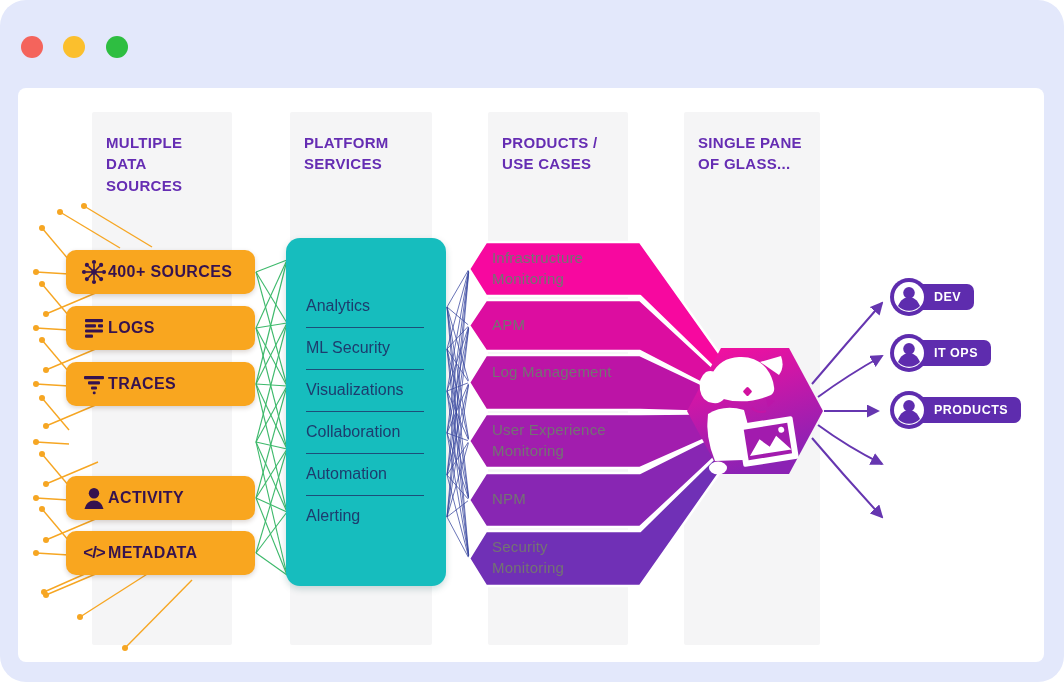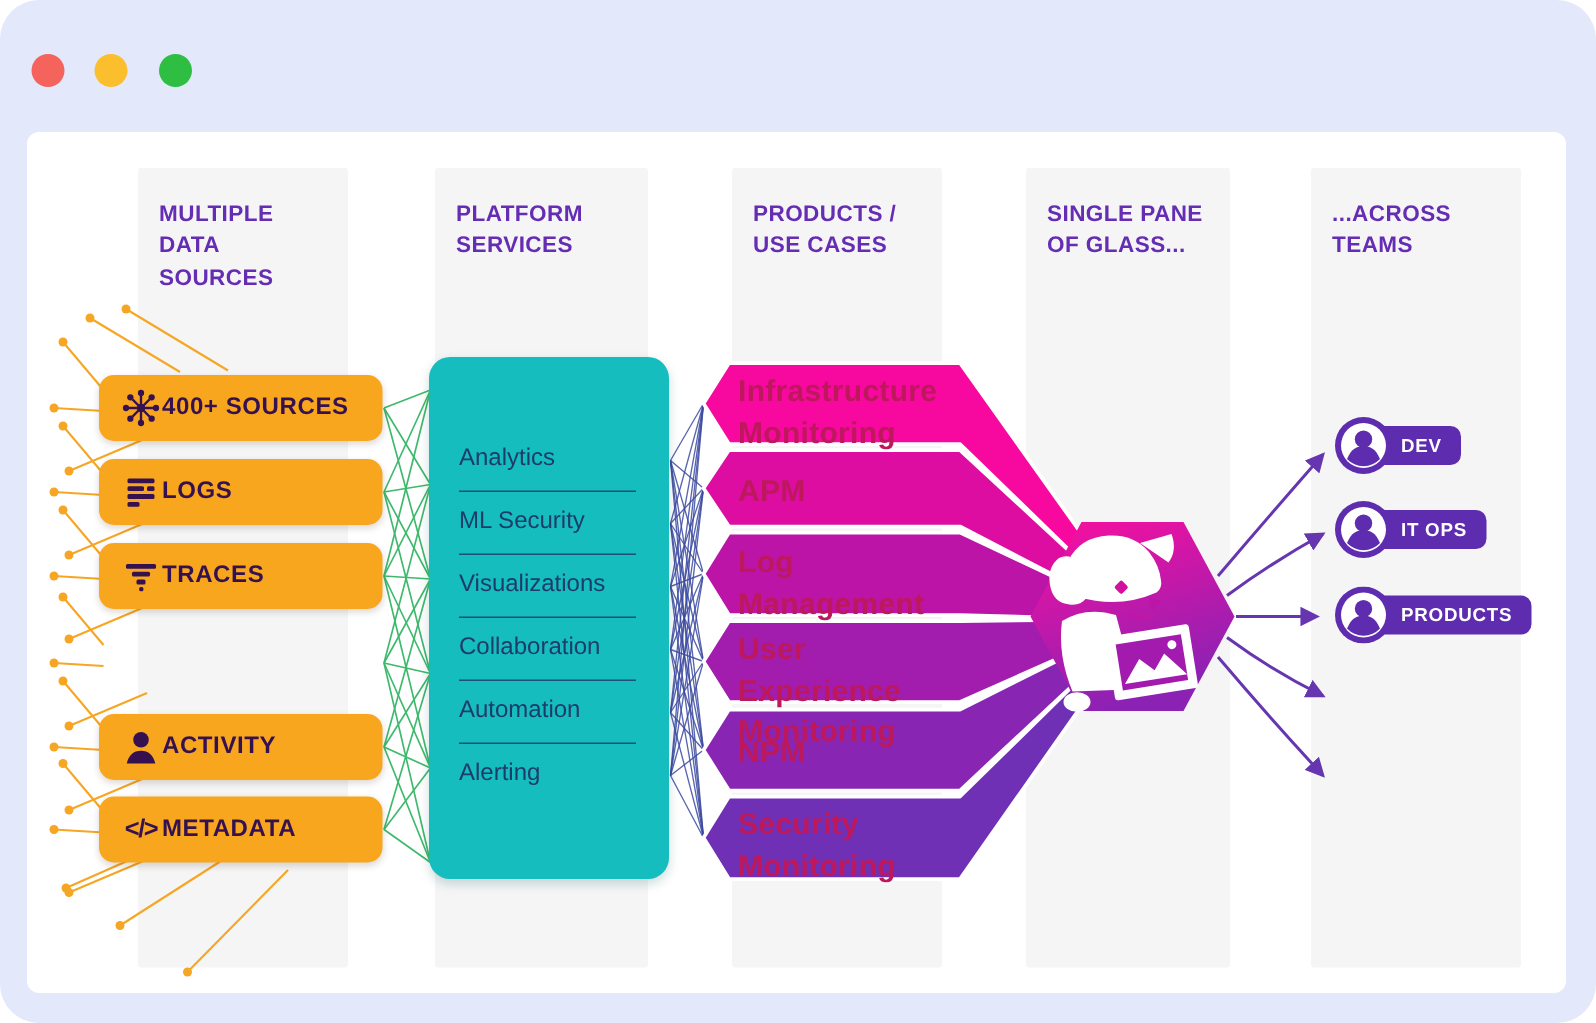--- a/index.html
+++ b/index.html
@@ -23,21 +23,21 @@
   .src-box{position:absolute;left:66px;width:189px;height:44px;background:#f9a61f;border-radius:10px;
            display:flex;align-items:center;gap:1px;padding-left:15px;box-sizing:border-box;
            box-shadow:0 2px 5px rgba(60,30,0,.18);}
   .src-label{color:#35124f;font-size:16px;font-weight:700;letter-spacing:.4px;}
   .src-icon{width:26px;height:26px;flex:0 0 26px;display:flex;align-items:center;justify-content:center;}
   .src-glyph{color:#35124f;font-size:17px;font-weight:700;letter-spacing:-1px;}
   .teal-box{position:absolute;left:286px;top:238px;width:160px;height:348px;background:#16bdbe;
             border-radius:14px;box-shadow:0 3px 7px rgba(0,80,80,.2);}
   .svc-label{position:absolute;left:306px;color:#1d3c6e;font-size:16px;}
   .svc-divider{position:absolute;left:306px;width:118px;height:0;border-top:1px solid rgba(29,60,110,.85);}
-  .p-label{position:absolute;left:492px;width:132px;color:#be185d;font-size:20px;font-weight:700;
+  .p-label{position:absolute;left:492px;width:132px;color:#737373;font-size:15px;font-weight:400;
            line-height:1.38;letter-spacing:.2px;}
   .badge{position:absolute;left:890px;display:flex;align-items:center;transform:translateY(-50%);}
   .badge-avatar{position:relative;z-index:2;width:38px;height:38px;}
   .badge-pill{position:relative;z-index:1;margin-left:-13px;background:#5e2cae;color:#ffffff;
               font-size:12.5px;font-weight:700;letter-spacing:.5px;padding:6px 13px 6px 19px;
               border-radius:7px;white-space:nowrap;}
 </style>
 </head>
 <body>
 
@@ -54,23 +54,20 @@
       <div class="col-header">MULTIPLE DATA SOURCES</div>
     </div>
     <div class="col col2">
       <div class="col-header">PLATFORM SERVICES</div>
     </div>
     <div class="col col3">
       <div class="col-header">PRODUCTS / USE CASES</div>
     </div>
     <div class="col col4">
       <div class="col-header">SINGLE PANE OF GLASS...</div>
-    </div>
-    <div class="col col5">
-      <div class="col-header">...ACROSS TEAMS</div>
     </div>
 
     <svg id="connector-svg">
         <defs>
     <marker id="arr" viewBox="0 0 10 10" refX="8.5" refY="5" markerWidth="6.5" markerHeight="6.5" orient="auto">
       <path d="M0,0 L10,5 L0,10 z" fill="#6636b0"></path>
     </marker>
     <linearGradient id="hexg" x1="0" y1="0" x2="0.35" y2="1">
       <stop offset="0" stop-color="#fa0f9e"></stop>
             <stop offset="1" stop-color="#8b22b4"></stop>

